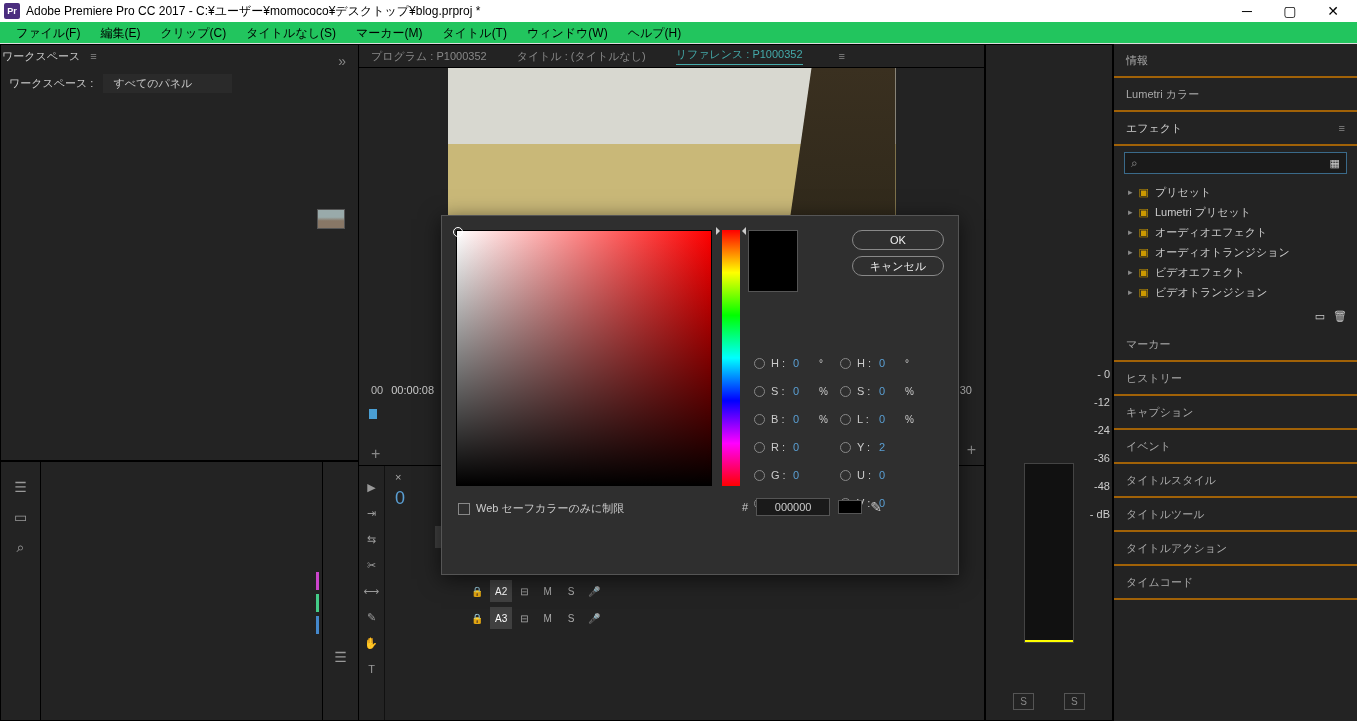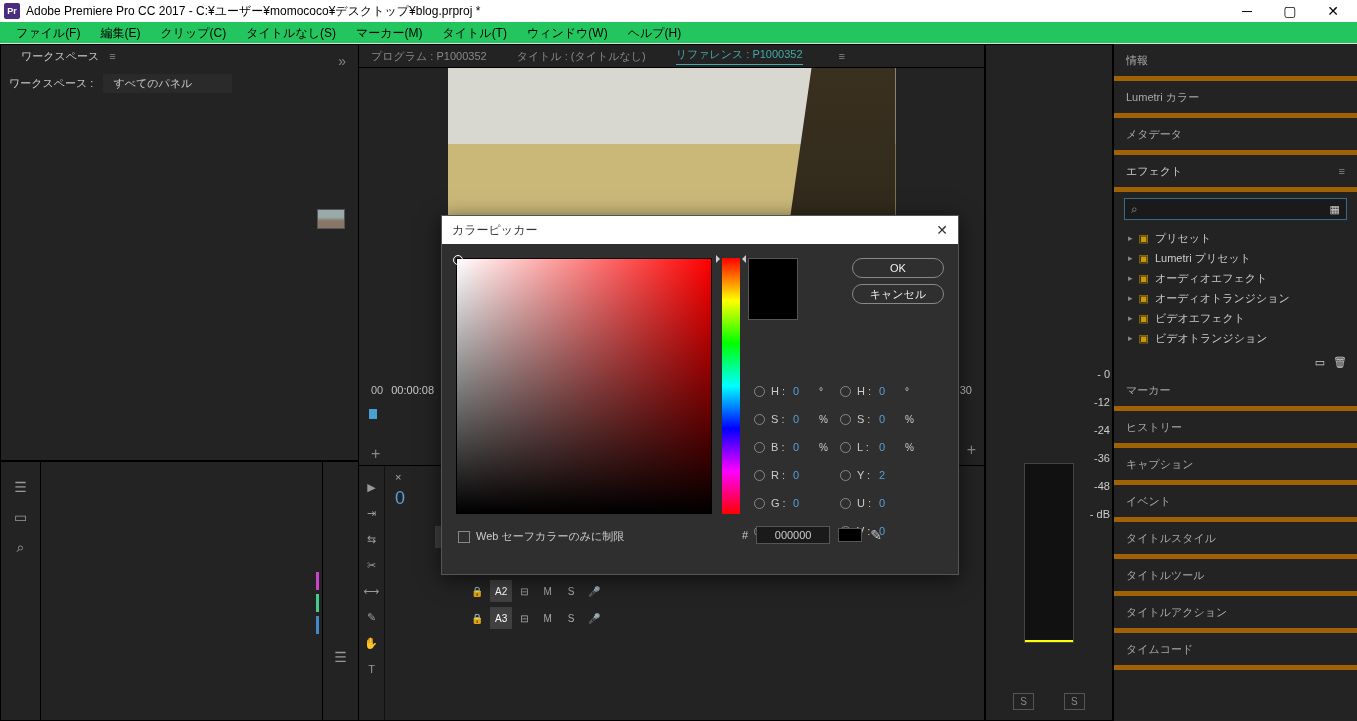--- a/index.html
+++ b/index.html
@@ -6,21 +6,21 @@
 body{background:#1a1a1a;width:1357px;height:721px;overflow:hidden;position:relative}
 .titlebar{background:#fff;height:22px;display:flex;align-items:center;padding:0 4px}
 .titlebar .icon{width:16px;height:16px;background:#4b2d7f;border-radius:2px;display:flex;align-items:center;justify-content:center;font-size:9px;color:#fff;font-weight:bold;margin-right:6px}
 .titlebar .title{color:#000;flex:1;font-size:12px}
 .titlebar .winbtns span{display:inline-block;width:40px;text-align:center;color:#000;font-size:14px;line-height:22px}
 .menubar{background:#22c55e;height:22px;display:flex;align-items:center;padding-left:6px;border-bottom:1px solid #ddd}
 .menubar span{color:#000;font-size:12px;padding:0 10px;line-height:22px}
 .app{display:flex;height:677px;background:#1e1e1e}
 .col-l{width:359px;display:flex;flex-direction:column}
 .col-l .top{height:417px;border:1px solid #000;background:#232323;position:relative}
-.ws-tab{padding:4px 20px;color:#999;font-size:11px}
+.ws-tab{padding:4px 1px;color:#999;font-size:11px}
 .ws-tab .hamb{margin-left:10px;color:#888}
 .ws-row{padding:6px 8px;color:#aaa;font-size:11px}
 .ws-sel{display:inline-block;background:#2a2a2a;padding:2px 40px 2px 10px;margin-left:10px;color:#ccc}
 .chev{position:absolute;top:8px;right:12px;color:#888;font-size:14px}
 .thumb{position:absolute;left:316px;top:164px;width:28px;height:20px;background:linear-gradient(to bottom,#9aa 40%,#876 60%);border:1px solid #555}
 .col-l .bot{flex:1;border:1px solid #000;background:#232323;display:flex}
 .iconcol{width:40px;border-right:1px solid #000;padding-top:10px}
 .iconcol div{height:30px;display:flex;align-items:center;justify-content:center;color:#999;font-size:14px}
 .colorbars{width:10px;padding-top:110px}
 .colorbars div{width:3px;height:18px;margin:0 auto 4px}
@@ -58,21 +58,21 @@
 .clip-a::after{content:"━━━━━━━━━━━━━━━━━━";position:absolute;left:4px;top:2px;font-size:6px;color:#8aaa8a;letter-spacing:1px}
 .col-r{width:128px;display:flex;flex-direction:column;border:1px solid #000;background:#232323}
 .meter-area{flex:1;position:relative;display:flex;justify-content:center;align-items:flex-end;padding-bottom:40px}
 .meter{width:50px;height:180px;border:1px solid #444;background:#111;margin-top:20px;position:relative}
 .meter .fill{position:absolute;bottom:0;width:100%;height:2px;background:#ff0}
 .db-labels{position:absolute;right:2px;top:24px;font-size:10px;color:#888}
 .db-labels div{height:28px;text-align:right}
 .solo{display:flex;justify-content:center;gap:30px;padding:10px}
 .solo span{border:1px solid #555;padding:2px 6px;color:#888;font-size:10px}
 .col-p{width:244px;background:#232323;border-left:1px solid #000}
-.panel{height:30px;display:flex;align-items:center;padding:16px 12px;color:#aaa;border-bottom:5px solid #a16207}
+.panel{height:30px;display:flex;align-items:center;padding:16px 12px;color:#aaa;border-bottom:2px solid #a16207}
 .panel.hdr{color:#999}
 .search{margin:6px 10px;height:22px;background:#1a1a1a;border:1px solid #3a6a8a;display:flex;align-items:center;padding:0 6px}
 .search span:first-child{color:#888;font-size:12px}
 .fx-tree{padding:2px 0}
 .fx-item{height:20px;display:flex;align-items:center;padding-left:14px;color:#ccc;font-size:11px}
 .fx-item .ar{color:#888;margin-right:6px;font-size:9px}
 .fx-item .fold{color:#c90;margin-right:6px;font-size:11px}
 .fx-foot{height:24px;display:flex;justify-content:flex-end;align-items:center;padding-right:10px;gap:8px;color:#888}
 
 .cp-dialog{position:absolute;left:441px;top:215px;width:518px;height:360px;background:#2f2f2f;border:1px solid #555;box-shadow:0 4px 20px rgba(0,0,0,.6);z-index:100}
@@ -268,21 +268,20 @@
     </div>
     <div class="solo">
       <span>S</span>
       <span>S</span>
     </div>
   </div>
 
   <div class="col-p">
     <div class="panel">情報</div>
     <div class="panel">Lumetri カラー</div>
-    <div class="panel">メタデータ</div>
     <div class="panel hdr">
         <span>エフェクト</span>
         <span style="margin-left:auto;color:#888">≡</span>
       </div>
     <div class="search">
         <span>⌕</span>
         <span style="margin-left:auto">▦</span>
       </div>
     <div class="fx-tree">
       <div class="fx-item">
@@ -325,24 +324,20 @@
     <div class="panel">キャプション</div>
     <div class="panel">イベント</div>
     <div class="panel">タイトルスタイル</div>
     <div class="panel">タイトルツール</div>
     <div class="panel">タイトルアクション</div>
     <div class="panel">タイムコード</div>
   </div>
 </div>
 
 <div class="cp-dialog">
-  <div class="cp-title">
-    <span>カラーピッカー</span>
-    <span class="x">✕</span>
-  </div>
   <div class="cp-body">
     <div class="cp-field">
         <div class="cp-cursor"></div>
       </div>
     <div class="cp-hue"></div>
     <div class="cp-swatch"></div>
     <div class="cp-right">
       <div class="cp-btns">
         <div class="cp-btn">OK</div>
         <div class="cp-btn">キャンセル</div>

